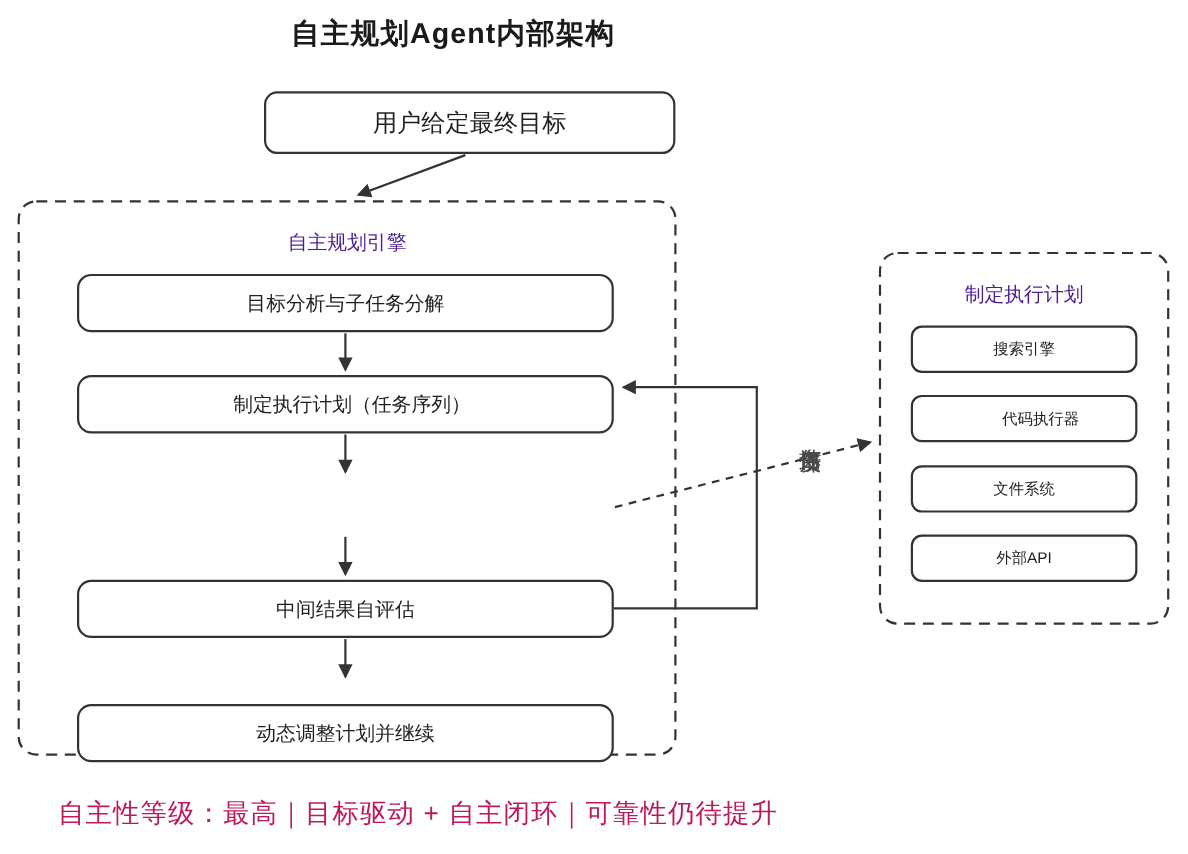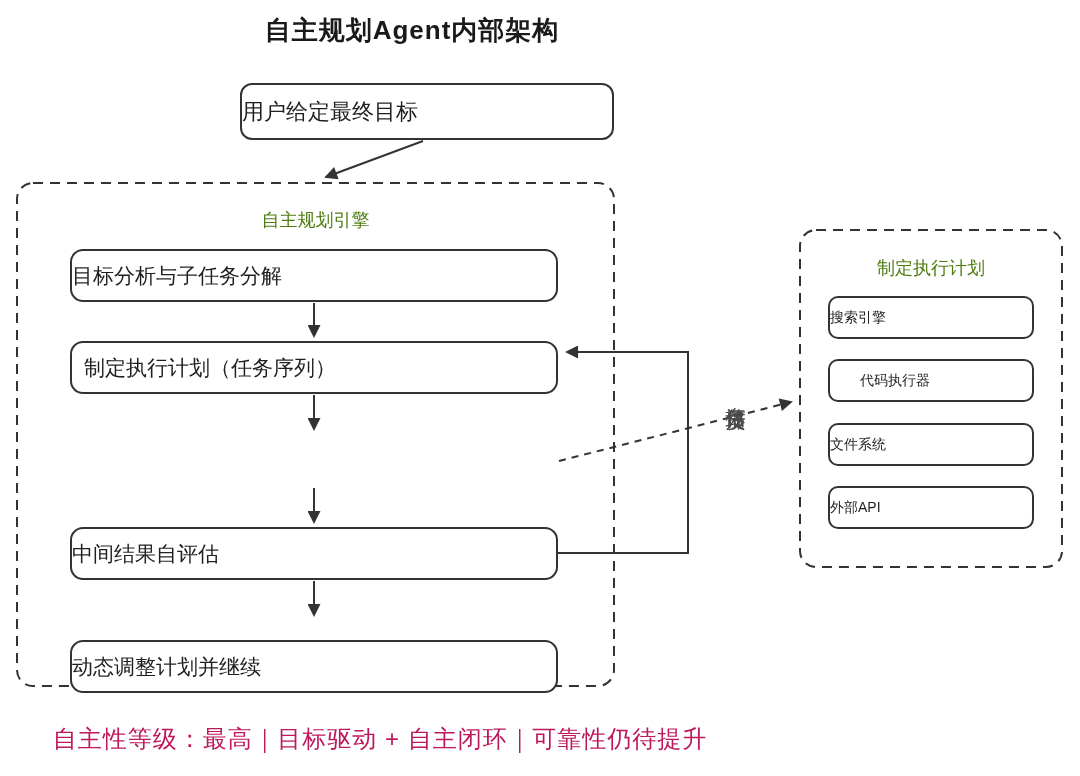--- a/index.html
+++ b/index.html
@@ -27,42 +27,43 @@
     letter-spacing: 1px;
   }
   .node {
     position: absolute;
     box-sizing: border-box;
     border: 2.5px solid #333333;
     border-radius: 13px;
     background: #ffffff;
     display: flex;
     align-items: center;
+    justify-content: center;
     color: #1f1f1f;
   }
   .top-box {
     left: 240px; top: 83px;
     width: 374px; height: 57px;
     font-size: 22px;
     border-radius: 12px;
   }
   .step {
     left: 70px;
     width: 488px; height: 53px;
-    font-size: 21px;
+    font-size: 18px;
   }
   .step-1 { top: 249px; }
   .step-2 { top: 341px; padding-left: 12px; }
   .step-3 { top: 434px; }
   .step-4 { top: 527px; }
   .step-5 { top: 620px; margin-top: 20px; }
   .group-label {
     position: absolute;
     font-size: 18px;
-    color: #4d7c0f;
+    color: #4c1d95;
     text-align: center;
   }
   .engine-label { left: 17px; top: 208px; width: 597px; }
   .resources-label { left: 800px; top: 256px; width: 262px; }
   .resource {
     left: 828px;
     width: 206px; height: 43px;
     font-size: 14px;
     border-radius: 10px;
   }

